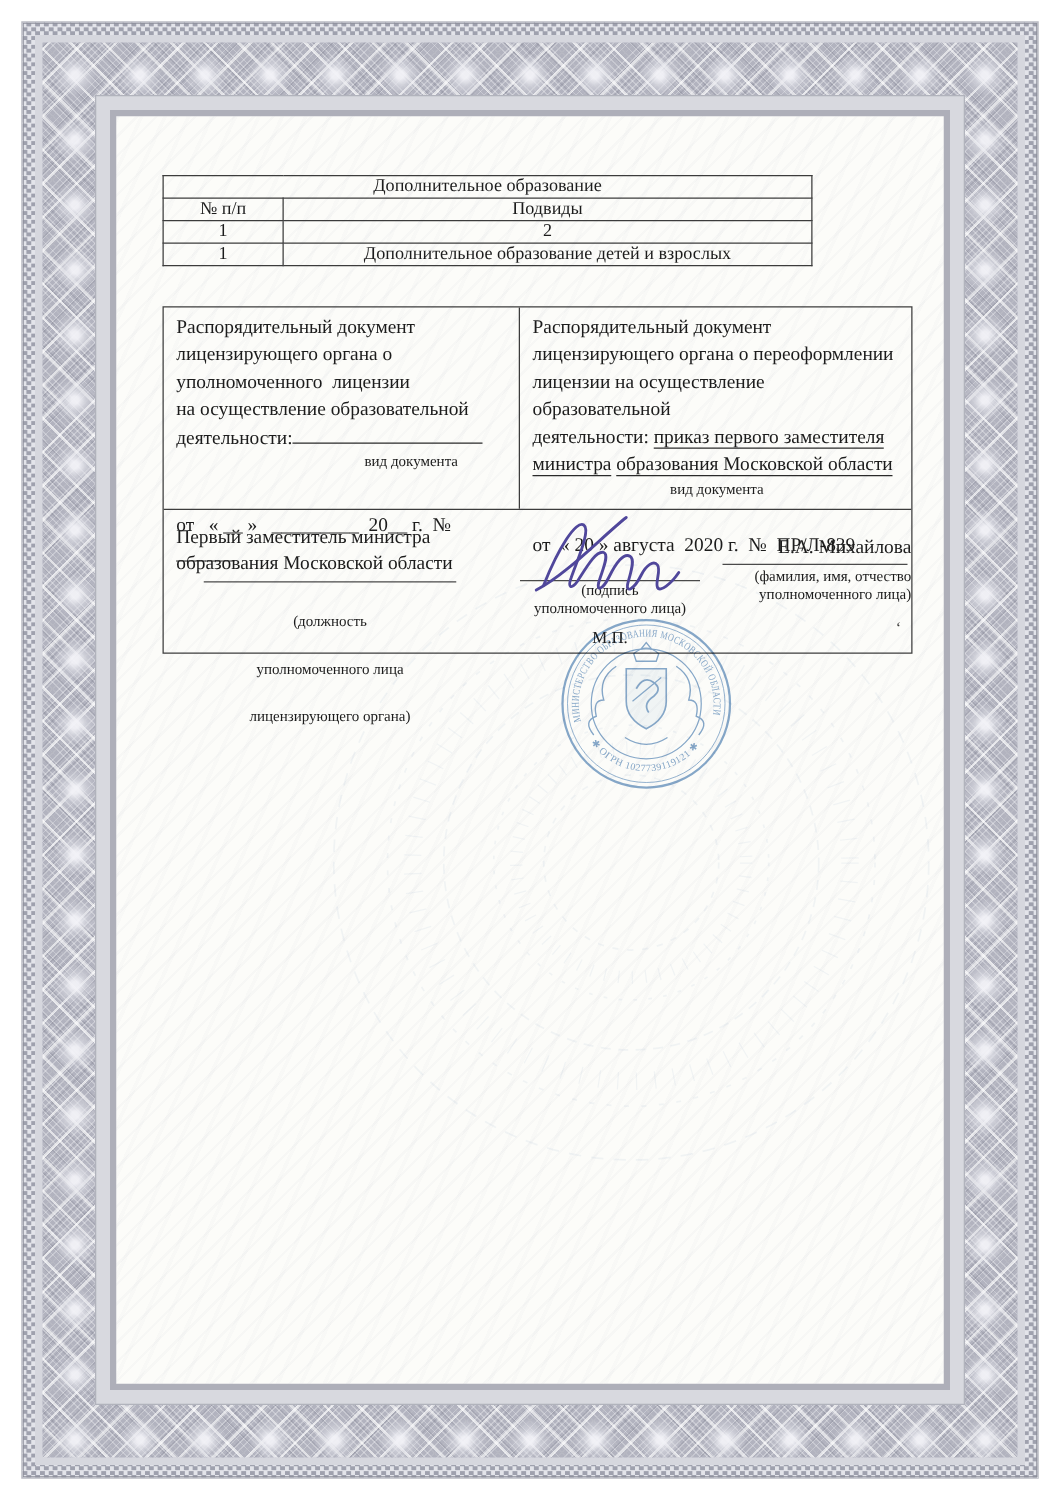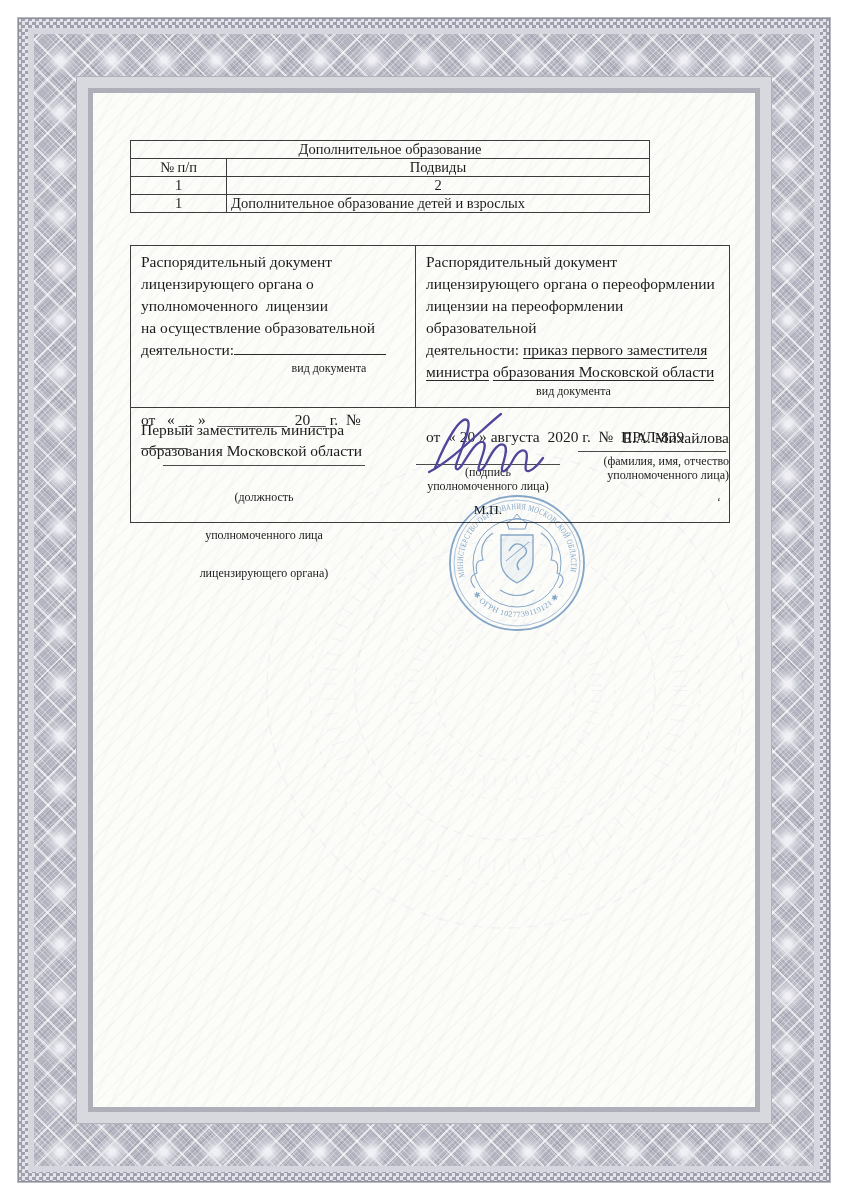--- a/index.html
+++ b/index.html
@@ -34,21 +34,21 @@
   .ln{white-space:pre-wrap;}
 
   
   .watermark{position:absolute;left:152px;top:337px;width:520px;height:520px;opacity:0.085;z-index:1;}
 
   
   .subtable{position:absolute;left:37px;top:47px;width:520px;border-collapse:collapse;z-index:2;
     font-size:14.5px;}
   .subtable td{border:1px solid #3c3c3c;height:17px;padding:0 4px;line-height:17px;}
   .td-c{text-align:center;}
-  .td-name{text-align:left;padding-left:8px;margin-top:12px;}
+  .td-name{text-align:center;padding-left:8px;margin-top:12px;}
   .col-num{width:87px;}
 
   
   .box2{position:absolute;left:37px;top:152px;width:598px;border:1px solid #3c3c3c;z-index:2;}
   .box2-top{display:flex;}
   .cell{font-size:15.5px;line-height:22px;}
   .cell-grant{width:264px;border-right:1px solid #3c3c3c;padding:5px 10px 6px 10px;height:150px;}
   .cell-reissue{flex:1;padding:5px 8px 6px 10px;height:150px;}
   .blank{display:inline-block;width:152px;border-bottom:1px solid #2a2a2a;height:15px;vertical-align:baseline;}
   .caption-small{font-size:12px;line-height:14px;}
@@ -132,21 +132,21 @@
           <div class="ln">уполномоченного  лицензии</div>
           <div class="ln">на осуществление образовательной</div>
           <div class="ln"><span>деятельности:</span><span class="blank"></span></div>
           <div class="caption-small grant-caption">вид документа</div>
           <div class="date-ln ln">от   « __ »   _________  20__ г.  №  ______</div>
         </div>
 
         <div class="cell cell-reissue">
           <div class="ln">Распорядительный документ</div>
           <div class="ln">лицензирующего органа о переоформлении</div>
-          <div class="ln">лицензии на переоформлении образовательной</div>
+          <div class="ln">лицензии на осуществление образовательной</div>
           <div class="ln"><span>деятельности: </span><span class="u">приказ первого заместителя</span></div>
           <div class="ln"><span class="u">министра</span> <span class="u">образования Московской области</span></div>
           <div class="caption-small reissue-caption">вид документа</div>
           <div class="date-ln-r ln">от  « 20 » августа  2020 г.  №  ПР/Л-839</div>
         </div>
       </div>
 
       <div class="box2-sig">
 
         <div class="sig-pos">

